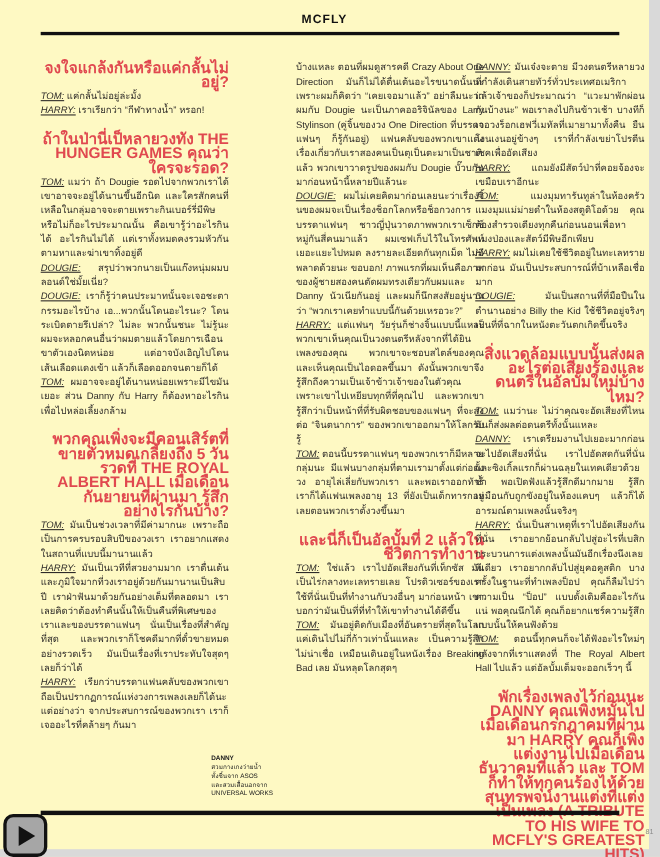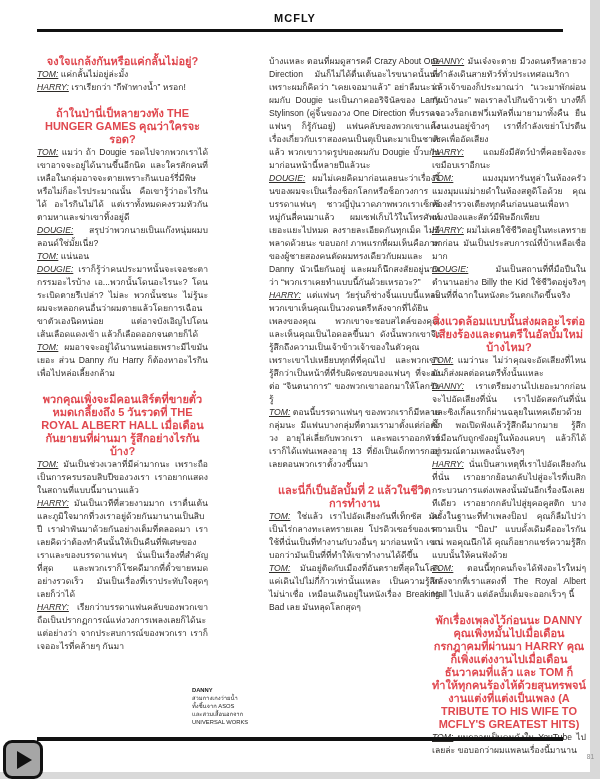--- a/index.html
+++ b/index.html
@@ -5,21 +5,21 @@
   :root { --accent:#e0484f; --ink:#2e2b28; }
   * { box-sizing: border-box; margin:0; padding:0; }
   html,body { width:600px; height:779px; }
   body {
     background:#d9d9d9;
     font-family:"Liberation Sans","DejaVu Sans",sans-serif;
     position:relative; overflow:hidden;
   }
   .page {
     position:absolute; left:0; top:0; width:590px; height:772px;
-    background:#ffffff;
+    background:#fef9c3;
   }
   .header-title {
     position:absolute; top:12px; left:0; width:590px;
     text-align:center; font-size:11px; font-weight:bold; letter-spacing:1px;
     color:#111;
   }
   .top-rule {
     position:absolute; top:29px; left:37px; width:526px; height:3px;
     background:#111; border:none;
   }
@@ -29,22 +29,22 @@
   }
   .column {
     position:absolute; top:55px;
     font-size:8.6px; line-height:13px; color:var(--ink);
     text-align:justify;
   }
   .col-0 { left:37px;  width:171px; }
   .col-1 { left:228px; width:171px;margin-left:41px; }
   .col-2 { left:420px; width:154px;margin-left:12px; }
   .heading {
-    color:var(--accent); font-weight:bold; font-size:11px;
-    line-height:13px; margin-top:13px; text-align:center;
+    color:var(--accent); font-weight:bold; font-size:14px;
+    line-height:13px; margin-top:13px; text-align:right;
   }
   .column > :first-child { margin-top:0; }
   .para { margin:0; }
   .speaker { font-style:italic; text-decoration:underline; }
   .photo-caption {
     position:absolute; left:192px; top:686px; width:80px;
     font-size:5.8px; line-height:8px; color:#222; text-align:left;
   }
   .photo-caption .cap-line-0 { font-weight:bold; }
   .page-number {
@@ -71,21 +71,20 @@
   <div class="header-title">MCFLY</div>
   <div class="top-rule"></div>
 
   <div class="column col-0">
       <div class="heading">จงใจแกล้งกันหรือแค่กลั้นไม่อยู่?</div>
       <p class="para"><span class="speaker">TOM:</span> แค่กลั้นไม่อยู่ล่ะมั้ง</p>
       <p class="para"><span class="speaker">HARRY:</span> เราเรียกว่า “กีฬาทางน้ำ” หรอก!</p>
       <div class="heading">ถ้าในป่านี่เป็หลายวงทัง THE HUNGER GAMES คุณว่าใครจะรอด?</div>
       <p class="para"><span class="speaker">TOM:</span> แมว่า ถ้า Dougie รอดไปจากพวกเราได้ เขาอาจจะอยู่ได้นานขึ้นอีกนิด และใครสักคนที่เหลือในกลุ่มอาจจะตายเพราะกินเบอร์รี่มีพิษ หรือไม่ก็อะไรประมาณนั้น คือเขารู้ว่าอะไรกินได้ อะไรกินไม่ได้ แต่เราทั้งหมดคงรวมหัวกันตามหาและฆ่าเขาทิ้งอยู่ดี</p>
       <p class="para"><span class="speaker">DOUGIE:</span> สรุปว่าพวกนายเป็นแก๊งหนุ่มผมบลอนด์ใช่มั้ยเนี่ย?</p>
-      <p class="para"><span class="speaker">TOM:</span> แน่นอน</p>
       <p class="para"><span class="speaker">DOUGIE:</span> เราก็รู้ว่าคนประมาทนั้นจะเจอชะตากรรมอะไรบ้าง เอ...พวกนั้นโดนอะไรนะ? โดนระเบิดตายรึเปล่า? ไม่ละ พวกนั้นชนะ ไม่รู้นะ ผมจะหลอกคนอื่นว่าผมตายแล้วโดยการเฉือนขาตัวเองนิดหน่อย แต่อาจบังเอิญไปโดนเส้นเลือดแดงเข้า แล้วก็เลือดออกจนตายก็ได้</p>
       <p class="para"><span class="speaker">TOM:</span> ผมอาจจะอยู่ได้นานหน่อยเพราะมีไขมันเยอะ ส่วน Danny กับ Harry ก็ต้องหาอะไรกินเพื่อไปหล่อเลี้ยงกล้าม</p>
       <div class="heading">พวกคุณเพิ่งจะมีคอนเสิร์ตที่ขายตั๋วหมดเกลี้ยงถึง 5 วันรวดที่ THE ROYAL ALBERT HALL เมื่อเดือนกันยายนที่ผ่านมา รู้สึกอย่างไรกันบ้าง?</div>
       <p class="para"><span class="speaker">TOM:</span> มันเป็นช่วงเวลาที่มีค่ามากนะ เพราะถือเป็นการครบรอบสิบปีของวงเรา เราอยากแสดงในสถานที่แบบนี้มานานแล้ว</p>
       <p class="para"><span class="speaker">HARRY:</span> มันเป็นเวทีที่สวยงามมาก เราตื่นเต้นและภูมิใจมากที่วงเราอยู่ด้วยกันมานานเป็นสิบปี เราฝ่าฟันมาด้วยกันอย่างเต็มที่ตลอดมา เราเลยคิดว่าต้องทำคืนนั้นให้เป็นคืนที่พิเศษของเราและของบรรดาแฟนๆ นั่นเป็นเรื่องที่สำคัญที่สุด และพวกเราก็โชคดีมากที่ตั๋วขายหมดอย่างรวดเร็ว มันเป็นเรื่องที่เราประทับใจสุดๆ เลยก็ว่าได้</p>
       <p class="para"><span class="speaker">HARRY:</span> เรียกว่าบรรดาแฟนคลับของพวกเขาถือเป็นปรากฏการณ์แห่งวงการเพลงเลยก็ได้นะ แต่อย่างว่า จากประสบการณ์ของพวกเรา เราก็เจออะไรที่คล้ายๆ กันมา</p>
     </div>
   <div class="column col-1">
       <p class="para">บ้างแหละ ตอนที่ผมดูสารคดี Crazy About One Direction มันก็ไม่ได้ตื่นเต้นอะไรขนาดนั้นนะ เพราะผมก็คิดว่า “เคยเจอมาแล้ว” อย่าลืมนะว่าผมกับ Dougie นะเป็นภาคออริจินัลของ Larry Stylinson (คู่จิ้นของวง One Direction ที่บรรดาแฟนๆ ก็รู้กันอยู่) แฟนคลับของพวกเขาแต่งเรื่องเกี่ยวกับเราสองคนเป็นตุเป็นตะมาเป็นชาติแล้ว พวกเขาวาดรูปของผมกับ Dougie บั๊วบกันมาก่อนหน้านี้หลายปีแล้วนะ</p>
       <p class="para"><span class="speaker">DOUGIE:</span> ผมไม่เคยคิดมาก่อนเลยนะว่าเรื่องจิ้นของผมจะเป็นเรื่องช็อกโลกหรือช็อกวงการ บรรดาแฟนๆ ชาวญี่ปุ่นวาดภาพพวกเราเซ็กซ์หมู่กันสี่คนมาแล้ว ผมเซฟเก็บไว้ในโทรศัพท์เยอะแยะไปหมด ลงรายละเอียดกันทุกเม็ด ไม่มีพลาดด้วยนะ ขอบอก! ภาพแรกที่ผมเห็นคือภาพของผู้ชายสองคนตัดผมทรงเดียวกับผมและ Danny นัวเนียกันอยู่ และผมก็นึกสงสัยอยู่นานว่า “พวกเราเคยทำแบบนี้กันด้วยเหรอวะ?”</p>

